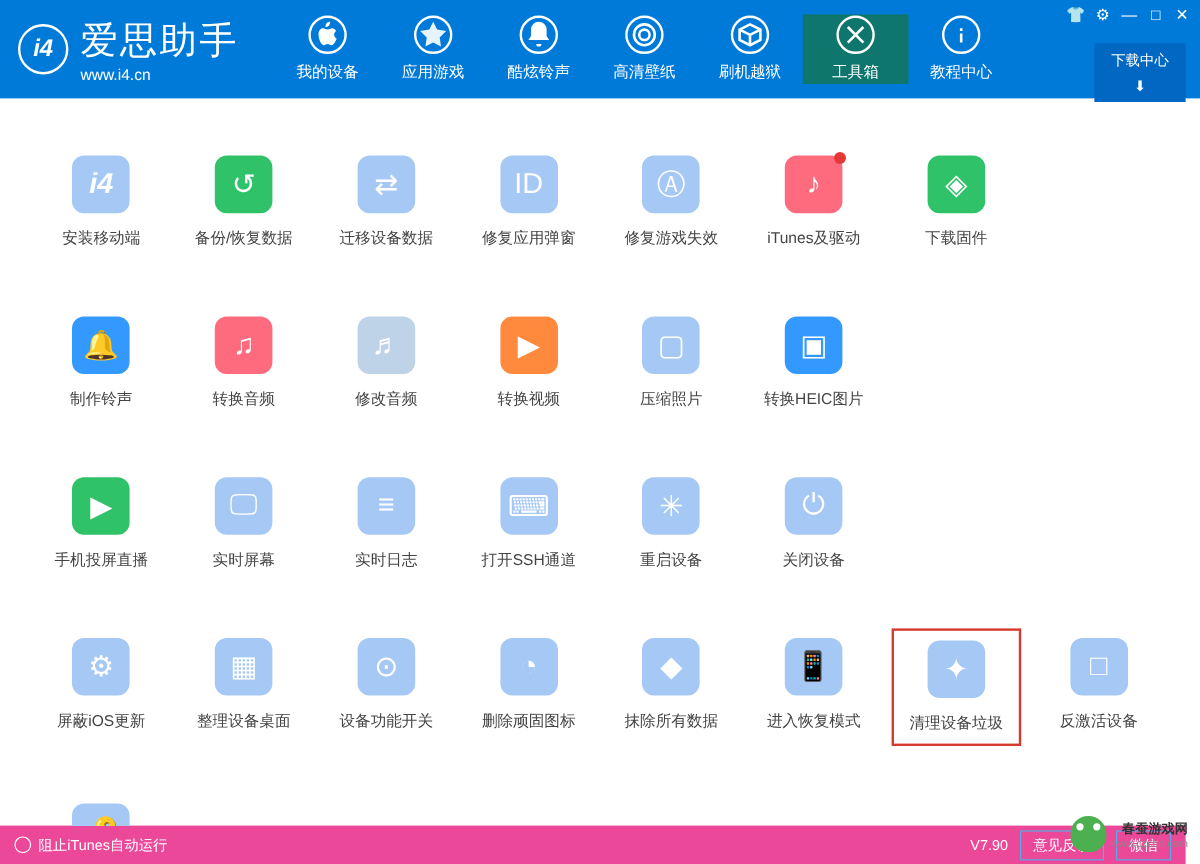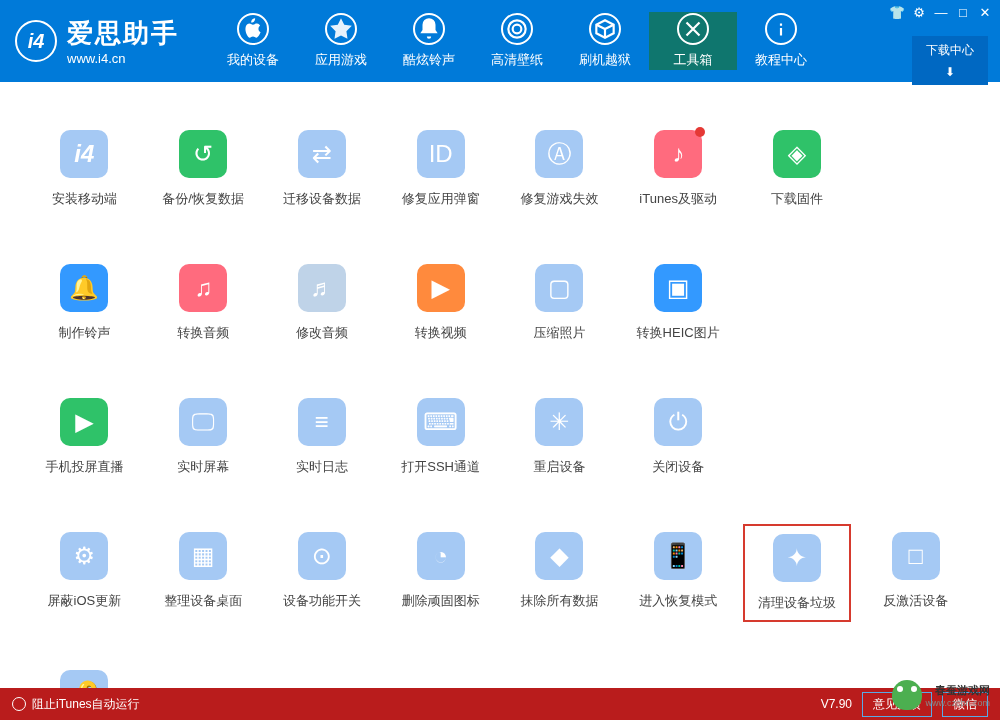--- a/index.html
+++ b/index.html
@@ -2,21 +2,21 @@
 <html><head>
 <meta charset="utf-8">
 <style>
 * { margin: 0; padding: 0; box-sizing: border-box; font-family: "Microsoft YaHei", sans-serif; }
 body { width: 1000px; height: 720px; background: #fff; overflow: hidden; position: relative; }
 
 .header { background: #007AD9; height: 82px; display: flex; align-items: center; padding: 0 15px; position: relative; }
 .logo-area { display: flex; align-items: center; gap: 10px; margin-right: 30px; }
 .logo-circle { width: 42px; height: 42px; border: 2.5px solid #fff; border-radius: 50%; display: flex; align-items: center; justify-content: center; color: #fff; font-weight: bold; font-size: 20px; font-style: italic; }
 .logo-text { color: #fff; }
-.logo-text .title { font-size: 26px; font-weight: bold; letter-spacing: 2px; }
+.logo-text .title { font-size: 31px; font-weight: normal; letter-spacing: 2px; }
 .logo-text .url { font-size: 13px; }
 
 .nav { display: flex; flex: 1; }
 .nav-item { width: 88px; height: 58px; display: flex; flex-direction: column; align-items: center; justify-content: center; color: #fff; cursor: pointer; gap: 6px; }
 .nav-item.active { background: #0f766e; }
 .nav-item .icon { width: 32px; height: 32px; border: 2px solid #fff; border-radius: 50%; display: flex; align-items: center; justify-content: center; }
 .nav-item .label { font-size: 13px; }
 
 .top-right { position: absolute; top: 0; right: 0; display: flex; flex-direction: column; align-items: flex-end; }
 .win-controls { display: flex; gap: 2px; padding: 3px 5px; }
@@ -24,21 +24,21 @@
 .download-center { background: #0068C2; color: #fff; padding: 6px 14px; font-size: 12px; margin: 12px 12px 0 0; cursor: pointer; display: flex; align-items: center; gap: 6px; flex-direction: column; }
 
 .content { padding: 40px 30px 10px 30px; height: calc(100% - 82px - 32px); overflow: auto; }
 .grid { display: grid; grid-template-columns: repeat(8, 1fr); gap: 40px 10px; }
 .tool { display: flex; flex-direction: column; align-items: center; gap: 12px; cursor: pointer; position: relative; padding: 8px 2px; }
 .tool.highlighted { border: 2px solid #D63A2E; }
 .tool-icon { width: 48px; height: 48px; border-radius: 10px; display: flex; align-items: center; justify-content: center; color: #fff; font-size: 24px; position: relative; }
 .tool-label { font-size: 13px; color: #444; white-space: nowrap; text-align: left; }
 .badge-dot { position: absolute; top: -3px; right: -3px; width: 10px; height: 10px; background: #E53935; border-radius: 50%; }
 
-.footer { position: absolute; bottom: 0; left: 0; right: 0; height: 32px; background: #b91c1c; display: flex; align-items: center; padding: 0 12px; color: #fff; font-size: 12px; }
+.footer { position: absolute; bottom: 0; left: 0; right: 12px; height: 32px; background: #ec4899; display: flex; align-items: center; padding: 0 12px; color: #fff; font-size: 12px; }
 .footer-left { display: flex; align-items: center; gap: 6px; flex: 1; }
 .footer-left .circle { width: 14px; height: 14px; border: 1.5px solid #fff; border-radius: 50%; }
 .footer-right { display: flex; align-items: center; gap: 10px; }
 .footer-btn { border: 1px solid #5AA9E5; padding: 3px 10px; cursor: pointer; }
 
 .watermark { position: absolute; bottom: 10px; right: 10px; display: flex; align-items: center; gap: 3px; }
 .watermark .bug { width: 30px; height: 30px; background: #4CAF50; border-radius: 50% 50% 45% 45%; position: relative; }
 .watermark .bug::before { content: ""; position: absolute; top: 6px; left: 5px; width: 6px; height: 6px; background: #fff; border-radius: 50%; box-shadow: 14px 0 0 #fff; }
 .watermark .text { font-size: 11px; text-align: right; }
 .watermark .text .ch { font-weight: bold; color: #333; }

